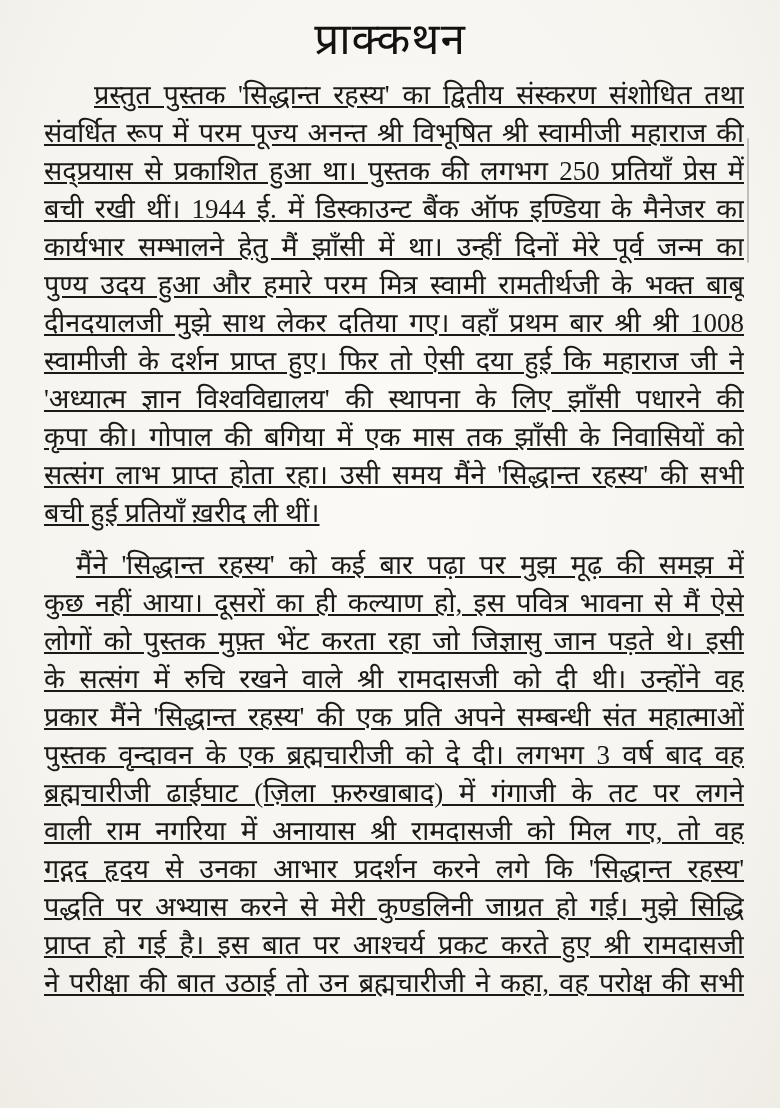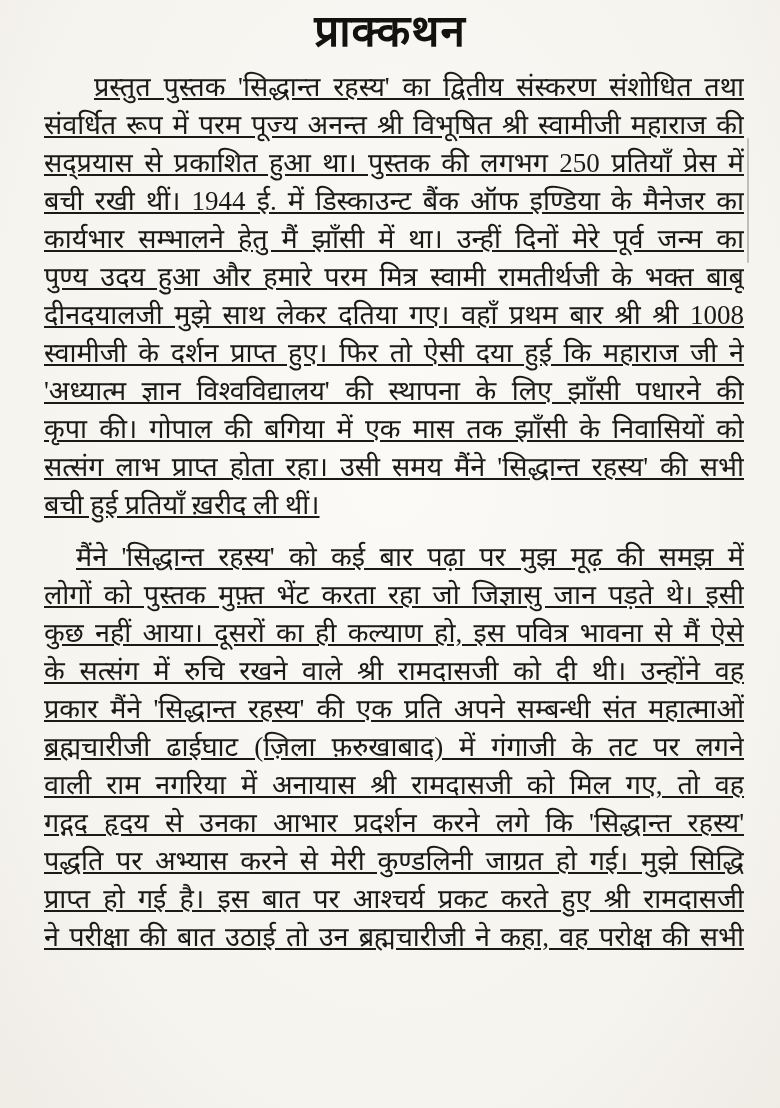--- a/index.html
+++ b/index.html
@@ -17,26 +17,26 @@
     position: relative;
     width: 780px;
     height: 1108px;
     color: #1c1a18;
     background:
       radial-gradient(ellipse at 50% 40%, #fbfaf7 0%, #f6f4ef 70%, #efece6 100%);
     box-sizing: border-box;
   }
   .title {
     margin: 0;
-    padding-top: 4px;
+    padding-top: 12px;
     height: 64px;
     text-align: center;
     font-size: 44px;
     line-height: 56px;
-    font-weight: 700;
+    font-weight: 400;
     letter-spacing: 1px;
     color: #141210;
   }
   .body-text {
     margin-left: 44px;
     width: 700px;
   }
   .para { margin: 0; }
   .para-2 { margin-top: 14px; }
   .line {
@@ -85,24 +85,25 @@
       <div class="line">दीनदयालजी मुझे साथ लेकर दतिया गए। वहाँ प्रथम बार श्री श्री 1008</div>
       <div class="line">स्वामीजी के दर्शन प्राप्त हुए। फिर तो ऐसी दया हुई कि महाराज जी ने</div>
       <div class="line">'अध्यात्म ज्ञान विश्वविद्यालय' की स्थापना के लिए झाँसी पधारने की</div>
       <div class="line">कृपा की। गोपाल की बगिया में एक मास तक झाँसी के निवासियों को</div>
       <div class="line">सत्संग लाभ प्राप्त होता रहा। उसी समय मैंने 'सिद्धान्त रहस्य' की सभी</div>
       <div class="line para-end">बची हुई प्रतियाँ ख़रीद ली थीं।</div>
     </div>
 
     <div class="para para-2">
       <div class="line para-open-b">मैंने 'सिद्धान्त रहस्य' को कई बार पढ़ा पर मुझ मूढ़ की समझ में</div>
+      <div class="line">कुछ नहीं आया। दूसरों का ही कल्याण हो, इस पवित्र भावना से मैं ऐसे</div>
       <div class="line">लोगों को पुस्तक मुफ़्त भेंट करता रहा जो जिज्ञासु जान पड़ते थे। इसी</div>
-      <div class="line">कुछ नहीं आया। दूसरों का ही कल्याण हो, इस पवित्र भावना से मैं ऐसे</div>
       <div class="line">के सत्संग में रुचि रखने वाले श्री रामदासजी को दी थी। उन्होंने वह</div>
       <div class="line">प्रकार मैंने 'सिद्धान्त रहस्य' की एक प्रति अपने सम्बन्धी संत महात्माओं</div>
+      <div class="line">पुस्तक वृन्दावन के एक ब्रह्मचारीजी को दे दी। लगभग 3 वर्ष बाद वह</div>
       <div class="line">ब्रह्मचारीजी ढाईघाट (ज़िला फ़रुखाबाद) में गंगाजी के तट पर लगने</div>
       <div class="line">वाली राम नगरिया में अनायास श्री रामदासजी को मिल गए, तो वह</div>
       <div class="line">गद्गद हृदय से उनका आभार प्रदर्शन करने लगे कि 'सिद्धान्त रहस्य'</div>
       <div class="line">पद्धति पर अभ्यास करने से मेरी कुण्डलिनी जाग्रत हो गई। मुझे सिद्धि</div>
       <div class="line">प्राप्त हो गई है। इस बात पर आश्चर्य प्रकट करते हुए श्री रामदासजी</div>
       <div class="line">ने परीक्षा की बात उठाई तो उन ब्रह्मचारीजी ने कहा, वह परोक्ष की सभी</div>
     </div>
 
   </div>
 

